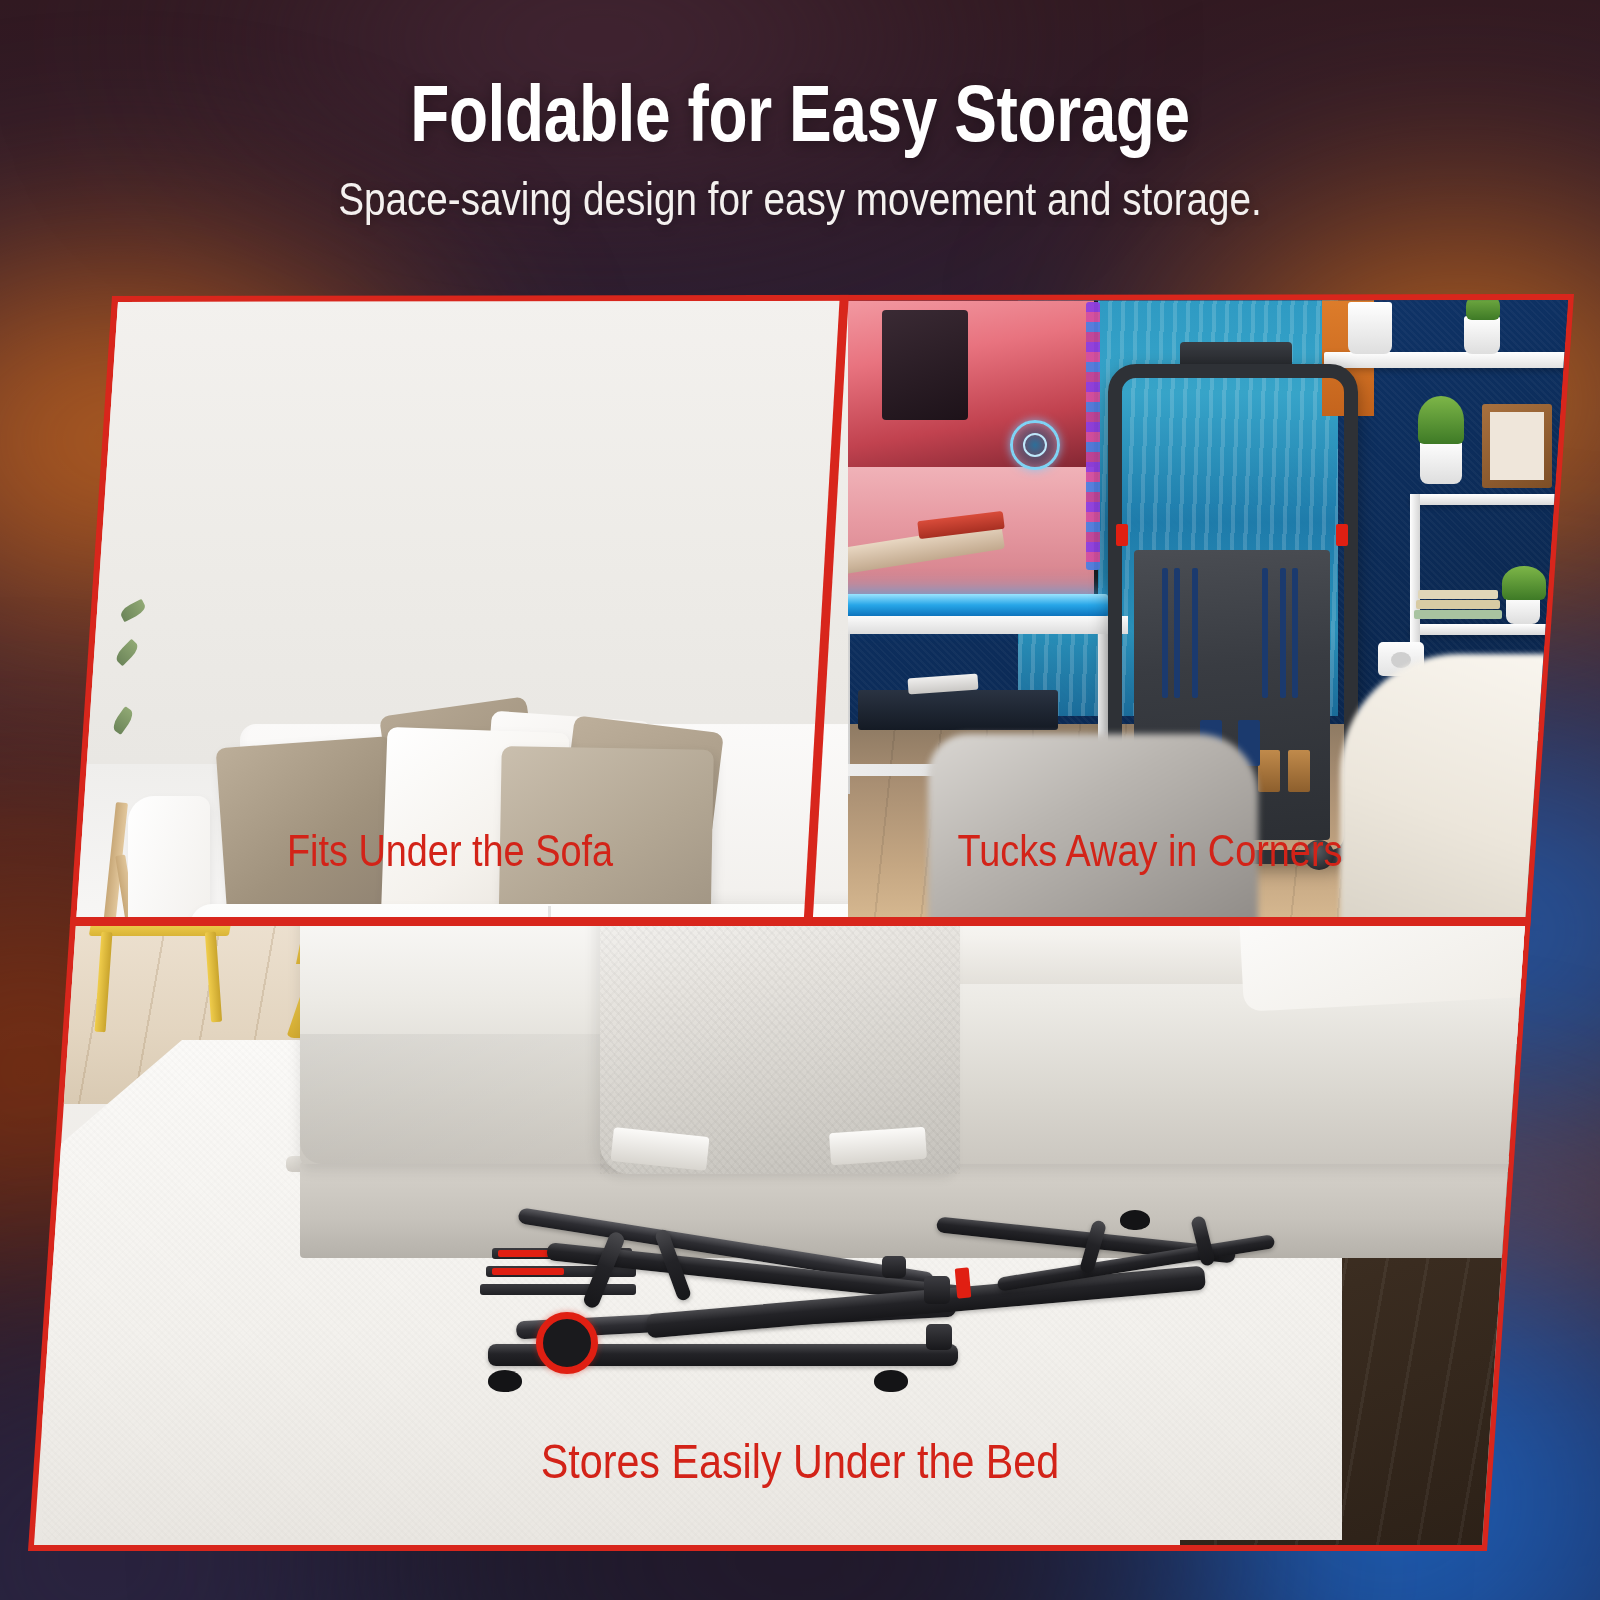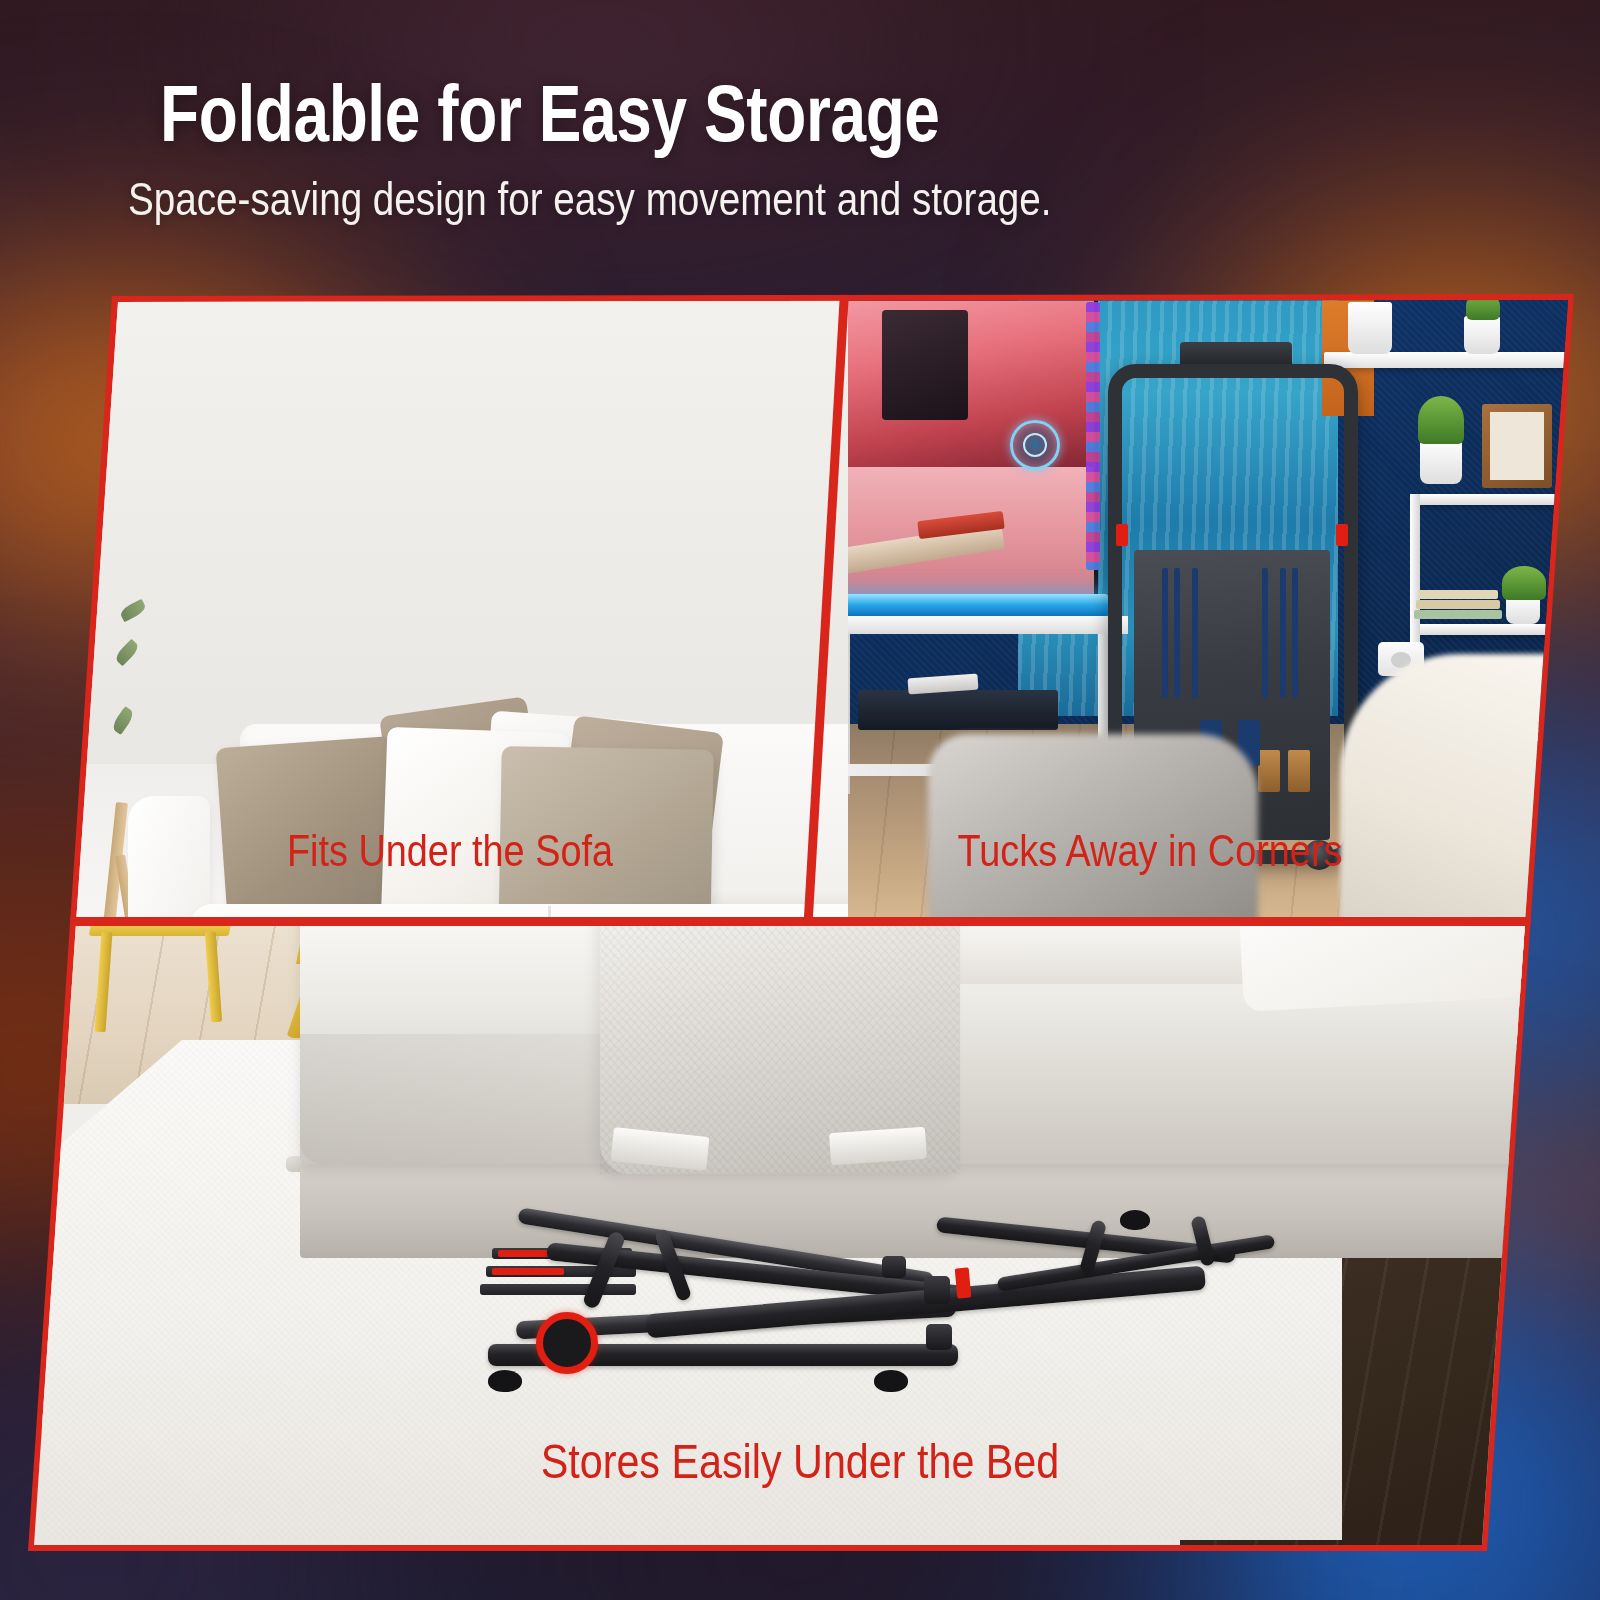--- a/index.html
+++ b/index.html
@@ -34,21 +34,21 @@
   .glow-orange-l2{ left:-320px; top:760px;  width:700px;  height:620px; background:radial-gradient(ellipse at center,#8a3512 0%, rgba(120,48,18,0.45) 45%, rgba(80,30,15,0) 72%); }
   .glow-orange-t { left:150px;  top:-140px; width:900px;  height:360px; background:radial-gradient(ellipse at center,#4a2a3a 0%, rgba(60,34,46,0.5) 50%, rgba(40,26,40,0) 75%); }
   .glow-orange-r { right:-240px; top:120px; width:760px;  height:560px; background:radial-gradient(ellipse at center,#d4751d 0%, rgba(190,92,22,0.5) 42%, rgba(110,50,18,0) 72%); }
   .glow-orange-r2{ right:-200px; top:980px; width:620px;  height:420px; background:radial-gradient(ellipse at center,#a8491a 0%, rgba(150,64,22,0.42) 45%, rgba(90,40,18,0) 74%); }
   .glow-blue-r  { right:-300px; top:620px;  width:820px;  height:620px; background:radial-gradient(ellipse at center,#1f62bd 0%, rgba(24,74,150,0.55) 45%, rgba(18,44,90,0) 75%); }
   .glow-blue-br { right:-240px; bottom:-280px; width:900px; height:760px; background:radial-gradient(ellipse at center,#1f6ccb 0%, rgba(24,80,170,0.6) 45%, rgba(16,40,90,0) 76%); }
   .glow-blue-bl { left:-300px; bottom:-300px; width:800px; height:680px; background:radial-gradient(ellipse at center,#2d2440 0%, rgba(40,32,60,0.5) 48%, rgba(30,24,46,0) 76%); }
   .glow-dark-c  { left:300px; bottom:-220px; width:1000px; height:520px; background:radial-gradient(ellipse at center,#23182a 0%, rgba(30,22,36,0.6) 50%, rgba(28,20,34,0) 78%); }
 
   
-  #header { position:absolute; left:0; top:0; width:1600px; z-index:6; }
+  #header { position:absolute; left:0; top:0; width:1600px; text-align:center; z-index:6; }
   #title {
     margin-top:74px;
     font-size:80px;
     font-weight:700;
     color:#ffffff;
     letter-spacing:-0.5px;
     transform:scaleX(0.80);
     white-space:nowrap;
     line-height:1.0;
     text-shadow:0 2px 16px rgba(0,0,0,0.35);

